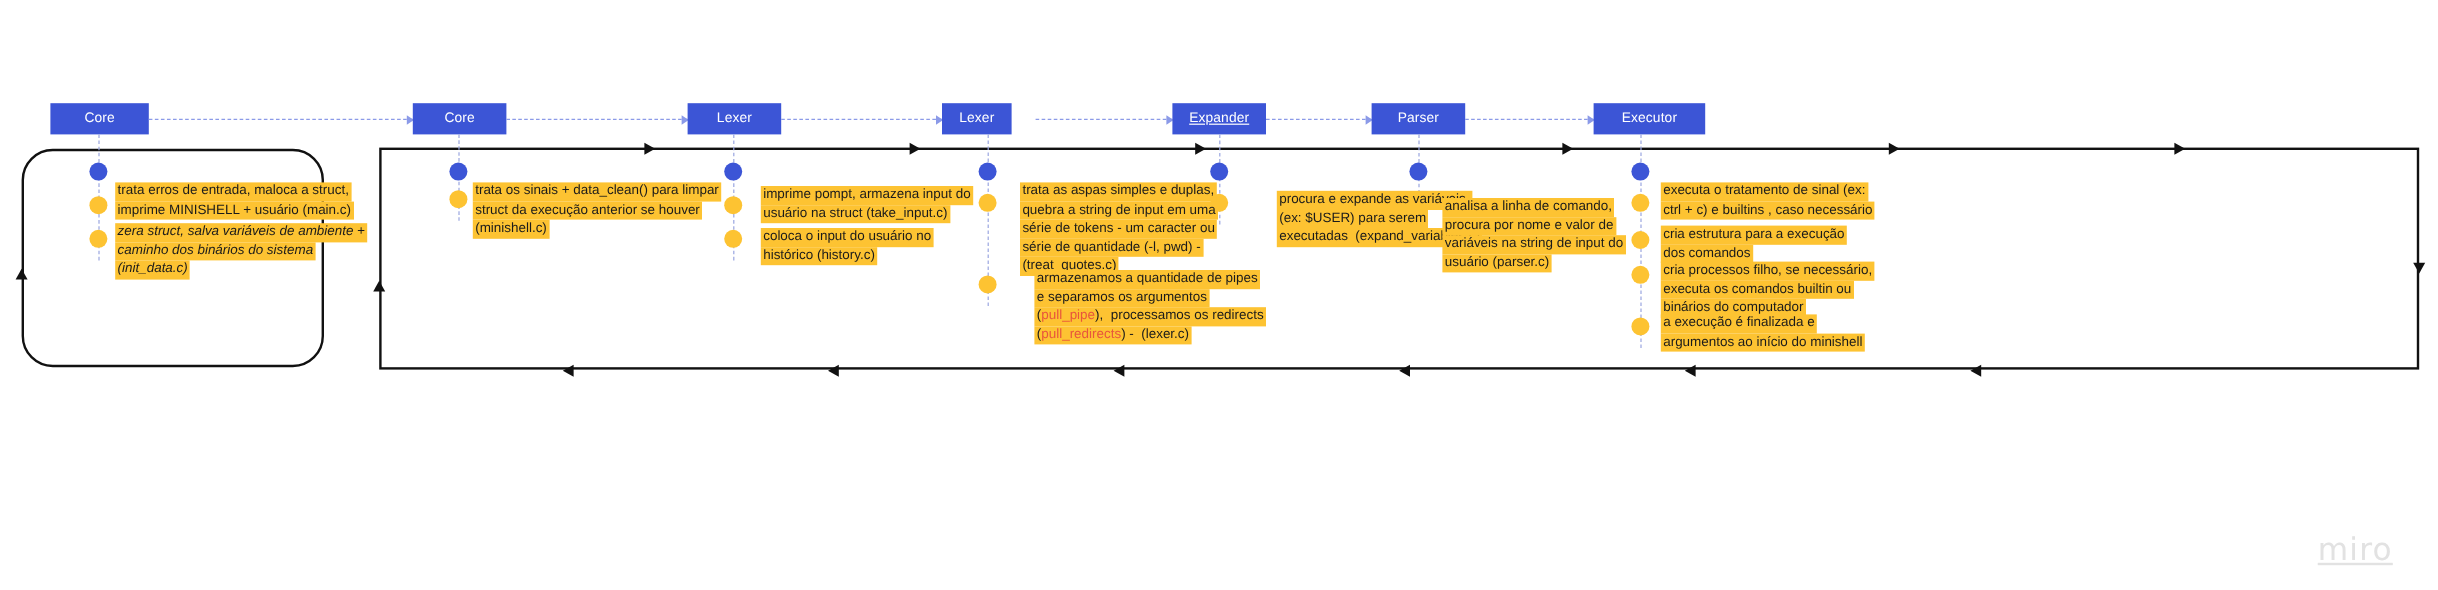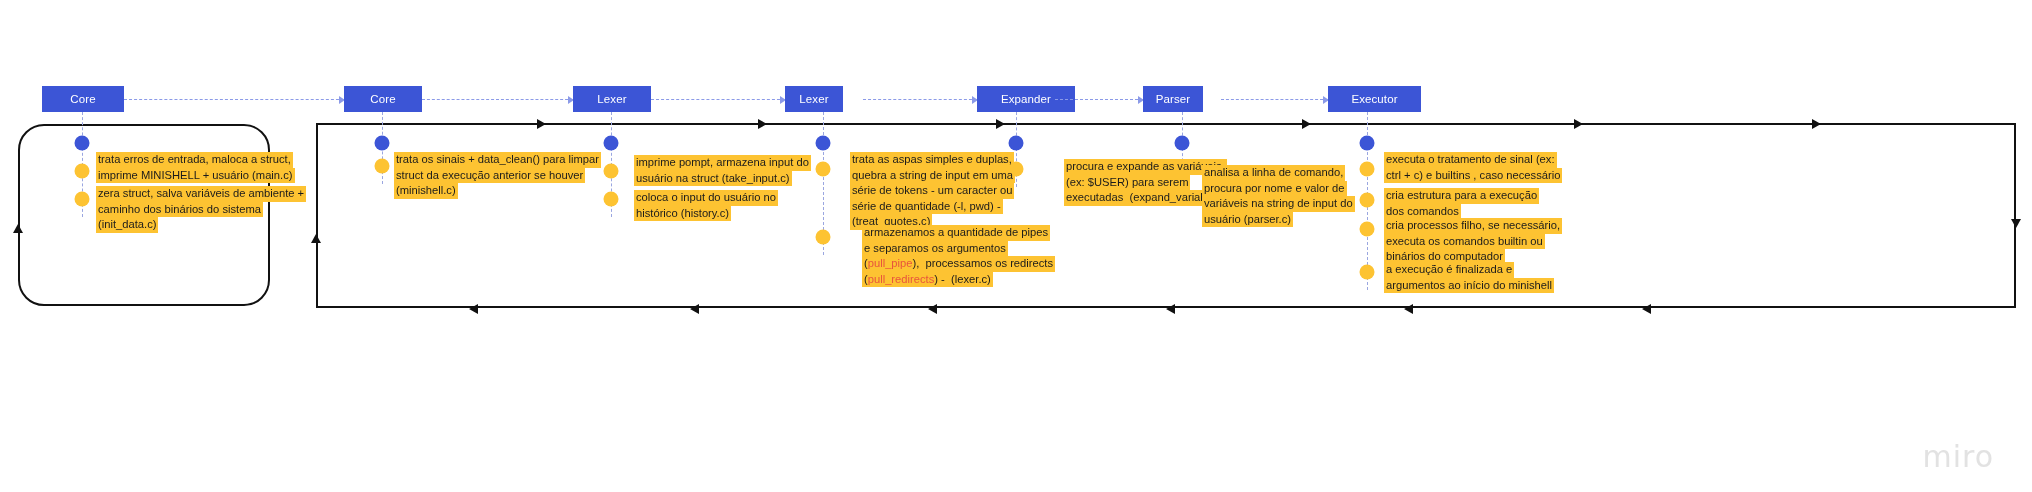--- a/index.html
+++ b/index.html
@@ -101,25 +101,26 @@
     -webkit-box-decoration-break:clone;
     width:fit-content;
     padding:0 2px;
   }
   .note .code{color:#e8553c;}
 
   
   .watermark{
     position:absolute;
     right:38px;bottom:18px;
-    font-size:30px;
+    font-size:26px;
     color:#e2e2e2;
     letter-spacing:1px;
     font-family:"DejaVu Sans",sans-serif;
     user-select:none;
+    text-decoration:underline;
   }
 </style>
 </head>
 <body>
 
 <div class="canvas">
 
   <div id="heads">
       <div class="lifeline-head" style="left: 42px; top: 86px; width: 82px;">
         <span>Core</span>
@@ -138,27 +139,27 @@
       </div>
       <div class="head-link" style="left: 651px; width: 134px;">
         <div class="arrow"></div>
       </div>
       <div class="lifeline-head" style="left: 785px; top: 86px; width: 58px;">
         <span>Lexer</span>
       </div>
       <div class="head-link" style="left: 863px; width: 114px;">
         <div class="arrow"></div>
       </div>
-      <div class="lifeline-head" style="left: 977px; top: 86px; width: 98px;">
+      <div class="lifeline-head" style="left: 977px; top: 86px; width: 78px; text-decoration: underline;">
         <span>Expander</span>
       </div>
       <div class="head-link" style="left: 1055px; width: 88px;">
         <div class="arrow"></div>
       </div>
-      <div class="lifeline-head" style="left: 1143px; top: 86px; width: 60px;">
+      <div class="lifeline-head" style="left: 1143px; top: 86px; width: 78px;">
         <span>Parser</span>
       </div>
       <div class="head-link" style="left: 1221px; width: 107px;">
         <div class="arrow"></div>
       </div>
       <div class="lifeline-head" style="left: 1328px; top: 86px; width: 93px;">
         <span>Executor</span>
       </div>
     </div>
 
@@ -207,21 +208,21 @@
       <div class="lifeline" style="left: 1367px; top: 112px; height: 178px;"></div>
       <div class="dot blue" style="left: 1367px; top: 143px;"></div>
       <div class="dot yellow" style="left: 1367px; top: 169px;"></div>
       <div class="dot yellow" style="left: 1367px; top: 200px;"></div>
       <div class="dot yellow" style="left: 1367px; top: 229px;"></div>
       <div class="dot yellow" style="left: 1367px; top: 272px;"></div>
     </div>
 
   <div id="notes">
       <div class="note" style="left: 96px; top: 152px;"><span class="ln">trata erros de entrada, maloca a struct,</span><span class="ln">imprime MINISHELL + usuário (main.c)</span></div>
-      <div class="note" style="left: 96px; top: 186px;"><span class="ln">zera struct, salva variáveis de ambiente +</span><span class="ln">caminho dos binários do sistema</span><span class="ln">(init_data.c)</span></div>
+      <div class="note" style="left: 96px; top: 186px; font-style: italic;"><span class="ln">zera struct, salva variáveis de ambiente +</span><span class="ln">caminho dos binários do sistema</span><span class="ln">(init_data.c)</span></div>
       <div class="note" style="left: 394px; top: 152px;"><span class="ln">trata os sinais + data_clean() para limpar</span><span class="ln">struct da execução anterior se houver</span><span class="ln">(minishell.c)</span></div>
       <div class="note" style="left: 634px; top: 155px;"><span class="ln">imprime pompt, armazena input do</span><span class="ln">usuário na struct (take_input.c)</span></div>
       <div class="note" style="left: 634px; top: 190px;"><span class="ln">coloca o input do usuário no</span><span class="ln">histórico (history.c)</span></div>
       <div class="note" style="left: 850px; top: 152px;"><span class="ln">trata as aspas simples e duplas,</span><span class="ln">quebra a string de input em uma</span><span class="ln">série de tokens - um caracter ou</span><span class="ln">série de quantidade (-l, pwd) -</span><span class="ln">(treat_quotes.c)</span></div>
       <div class="note" style="left: 850px; top: 225px; padding-left: 12px;"><span class="ln">armazenamos a quantidade de pipes</span><span class="ln">e separamos os argumentos</span><span class="ln">(<span class="code">pull_pipe</span>),  processamos os redirects</span><span class="ln">(<span class="code">pull_redirects</span>) -  (lexer.c)</span></div>
       <div class="note" style="left: 1036px; top: 159px; padding-left: 28px;"><span class="ln">procura e expande as variáveis,</span><span class="ln">(ex: $USER) para serem</span><span class="ln">executadas  (expand_variables.c)</span></div>
       <div class="note" style="left: 1202px; top: 165px;"><span class="ln">analisa a linha de comando,</span><span class="ln">procura por nome e valor de</span><span class="ln">variáveis na string de input do</span><span class="ln">usuário (parser.c)</span></div>
       <div class="note" style="left: 1384px; top: 152px;"><span class="ln">executa o tratamento de sinal (ex:</span><span class="ln">ctrl + c) e builtins , caso necessário</span></div>
       <div class="note" style="left: 1384px; top: 188px;"><span class="ln">cria estrutura para a execução</span><span class="ln">dos comandos</span></div>
       <div class="note" style="left: 1384px; top: 218px;"><span class="ln">cria processos filho, se necessário,</span><span class="ln">executa os comandos builtin ou</span><span class="ln">binários do computador</span></div>

